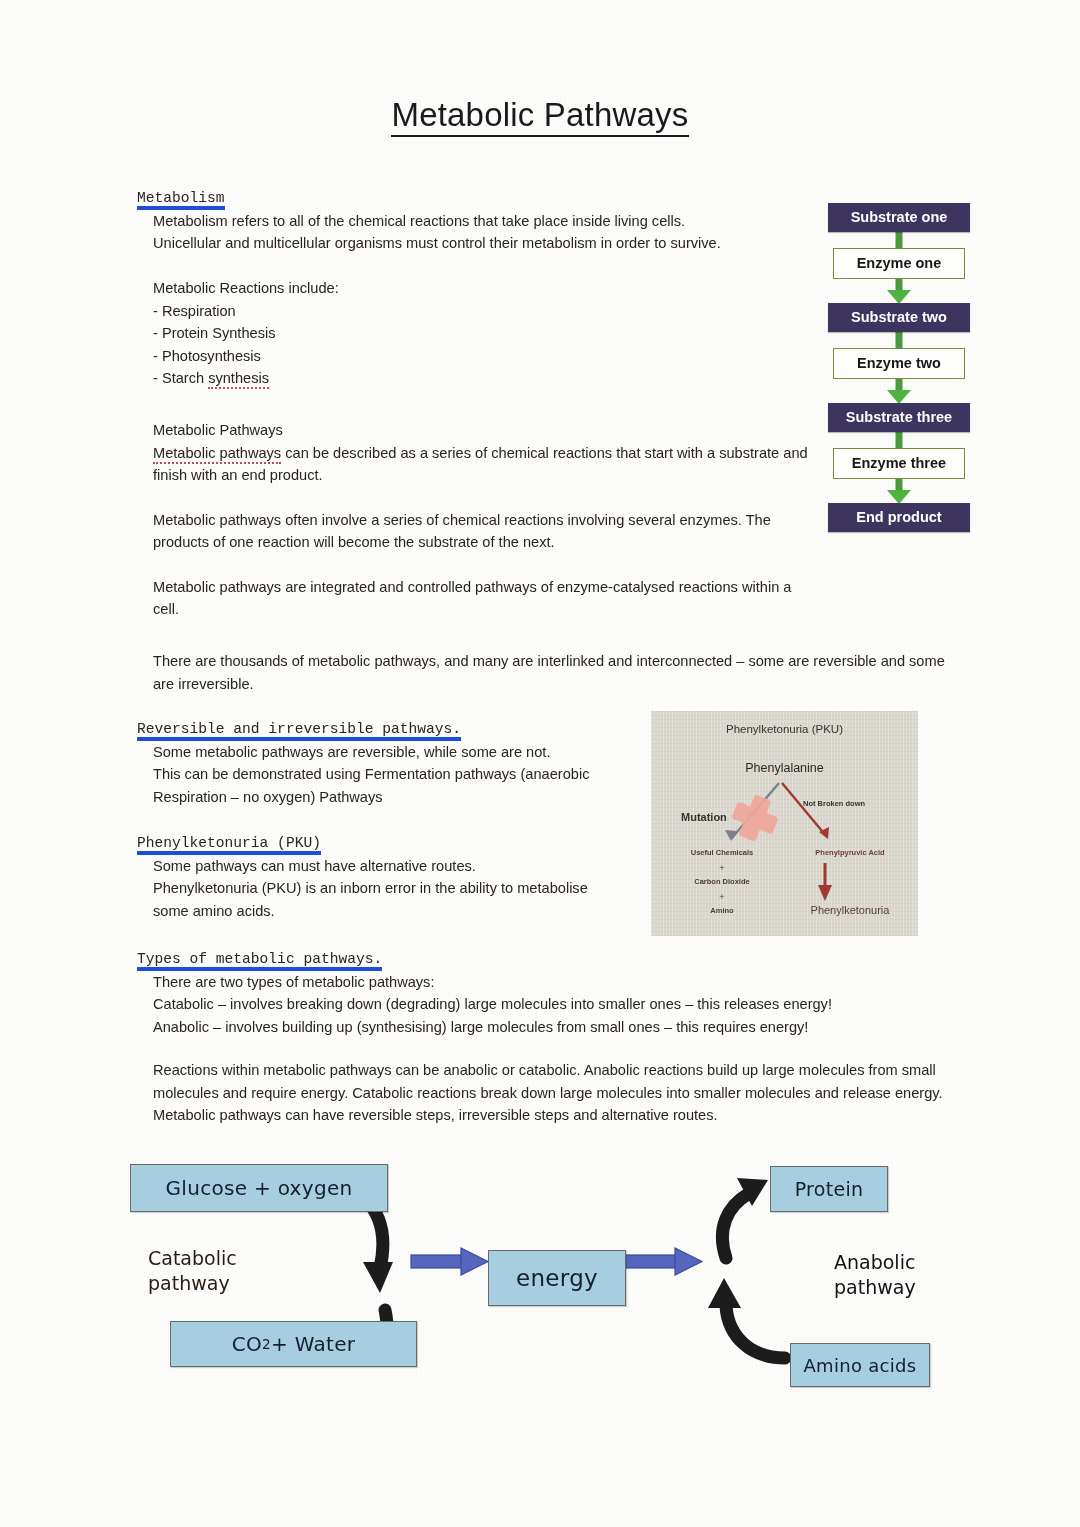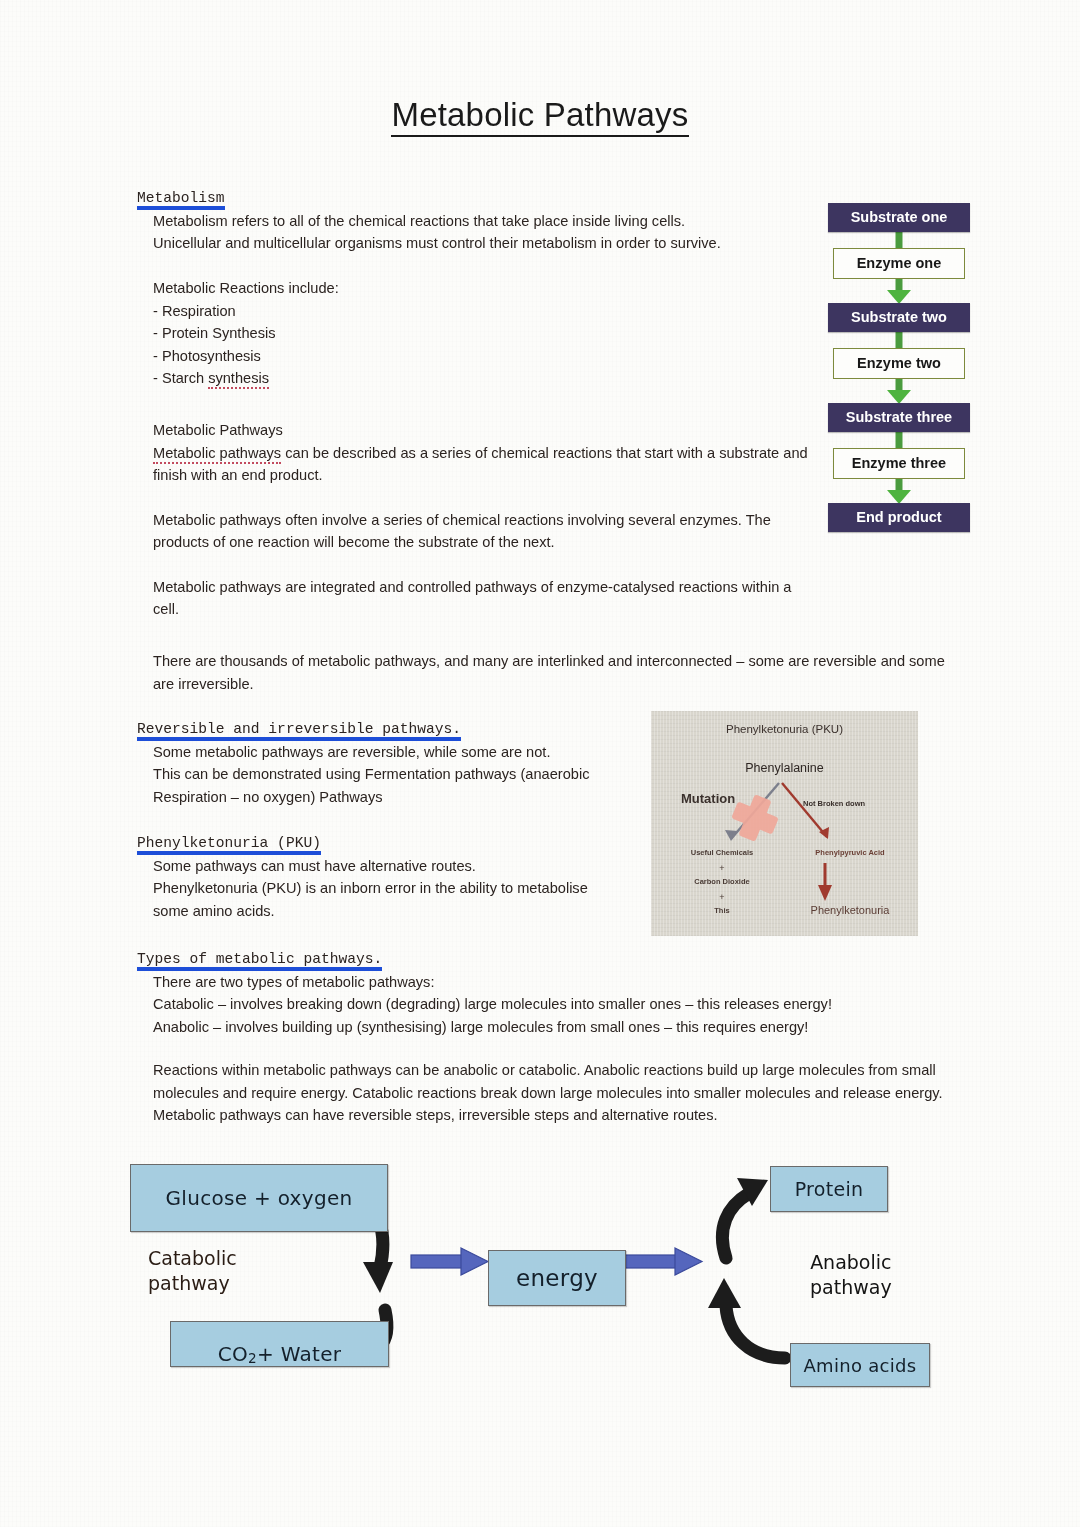--- a/index.html
+++ b/index.html
@@ -131,22 +131,22 @@
     position: absolute; left: 0; top: 12px; width: 100%;
     text-align: center;
     font-size: 11.5px; color: #3a302c;
   }
   .pku-phe {
     position: absolute; left: 0; top: 50px; width: 100%;
     text-align: center;
     font-size: 12.5px; color: #2e2623;
   }
   .pku-mut {
-    position: absolute; left: 30px; top: 80px;
-    font-size: 13px; font-weight: bold; color: #3a302c;
+    position: absolute; left: 30px; top: 100px;
+    font-size: 11px; font-weight: bold; color: #3a302c;
   }
   .pku-nbd {
     position: absolute; left: 152px; top: 88px;
     font-size: 7.5px; font-weight: bold; color: #3a302c;
   }
   .pku-uc {
     position: absolute; left: 12px; top: 137px; width: 118px;
     text-align: center;
     font-size: 7.5px; font-weight: bold; color: #4a3b35;
   }
@@ -300,21 +300,21 @@
       <polygon points="174,190 181,174 167,174" fill="#a03a2e"></polygon>
     </svg>
     <div class="pku-title">Phenylketonuria (PKU)</div>
     <div class="pku-phe">Phenylalanine</div>
     <div class="pku-mut">Mutation</div>
     <div class="pku-nbd">Not Broken down</div>
     <div class="pku-uc">Useful Chemicals</div>
     <div class="pku-plus1">+</div>
     <div class="pku-cd">Carbon Dioxide</div>
     <div class="pku-plus2">+</div>
-    <div class="pku-water">This</div>
+    <div class="pku-water">Amino</div>
     <div class="pku-ppa">Phenylpyruvic Acid</div>
     <div class="pku-pku2">Phenylketonuria</div>
   </div>
 
   <div class="bottom">
     <svg width="830" height="250" viewBox="0 0 830 250">
 
       <path d="M 215 30 C 250 42 258 75 250 110" stroke="#1c1c1c" stroke-width="13" fill="none" stroke-linecap="round"></path>
       <polygon points="250,135 263,104 233,104" fill="#1c1c1c"></polygon>
 
@@ -331,38 +331,38 @@
         <polygon points="545,90 572,103.5 545,117" fill="#5566bd" stroke="#3b4a9b" stroke-width="1.2"></polygon>
       </g>
 
       <path d="M 596 100 C 586 70 598 48 618 36" stroke="#1c1c1c" stroke-width="13" fill="none" stroke-linecap="round"></path>
       <polygon points="638,22 607,20 622,48" fill="#1c1c1c"></polygon>
 
       <path d="M 655 200 C 620 200 598 178 596 148" stroke="#1c1c1c" stroke-width="13" fill="none" stroke-linecap="round"></path>
       <polygon points="594,120 578,150 611,150" fill="#1c1c1c"></polygon>
     </svg>
 
-    <div class="bbox" style="left:0px; top:6px; width:258px; height:68px; font-size:20px;">Glucose + oxygen</div>
+    <div class="bbox" style="left:0px; top:6px; width:258px; height:48px; font-size:20px;">Glucose + oxygen</div>
 
     <div class="blabel" style="left:18px; top:88px;">
       <div>Catabolic</div>
       <div>pathway</div>
     </div>
 
-    <div class="bbox" style="left:40px; top:163px; width:219px; height:46px; font-size:20px;align-items:flex-end;">
+    <div class="bbox" style="left:40px; top:163px; width:247px; height:46px; font-size:20px;">
       <span>CO</span>
         <sub>2</sub>
         <span> + Water</span>
     </div>
 
     <div class="bbox" style="left:358px; top:92px; width:138px; height:56px; font-size:23px;">energy</div>
 
     <div class="bbox" style="left:640px; top:8px; width:118px; height:46px; font-size:19px;">Protein</div>
 
-    <div class="blabel anab" style="left:680px; top:92px;text-align:center;">
+    <div class="blabel anab" style="left:704px; top:92px;">
       <div>Anabolic</div>
       <div>pathway</div>
     </div>
 
     <div class="bbox" style="left:660px; top:185px; width:140px; height:44px; font-size:18px;">Amino acids</div>
   </div>
 
 </div>
 
 </body></html>

